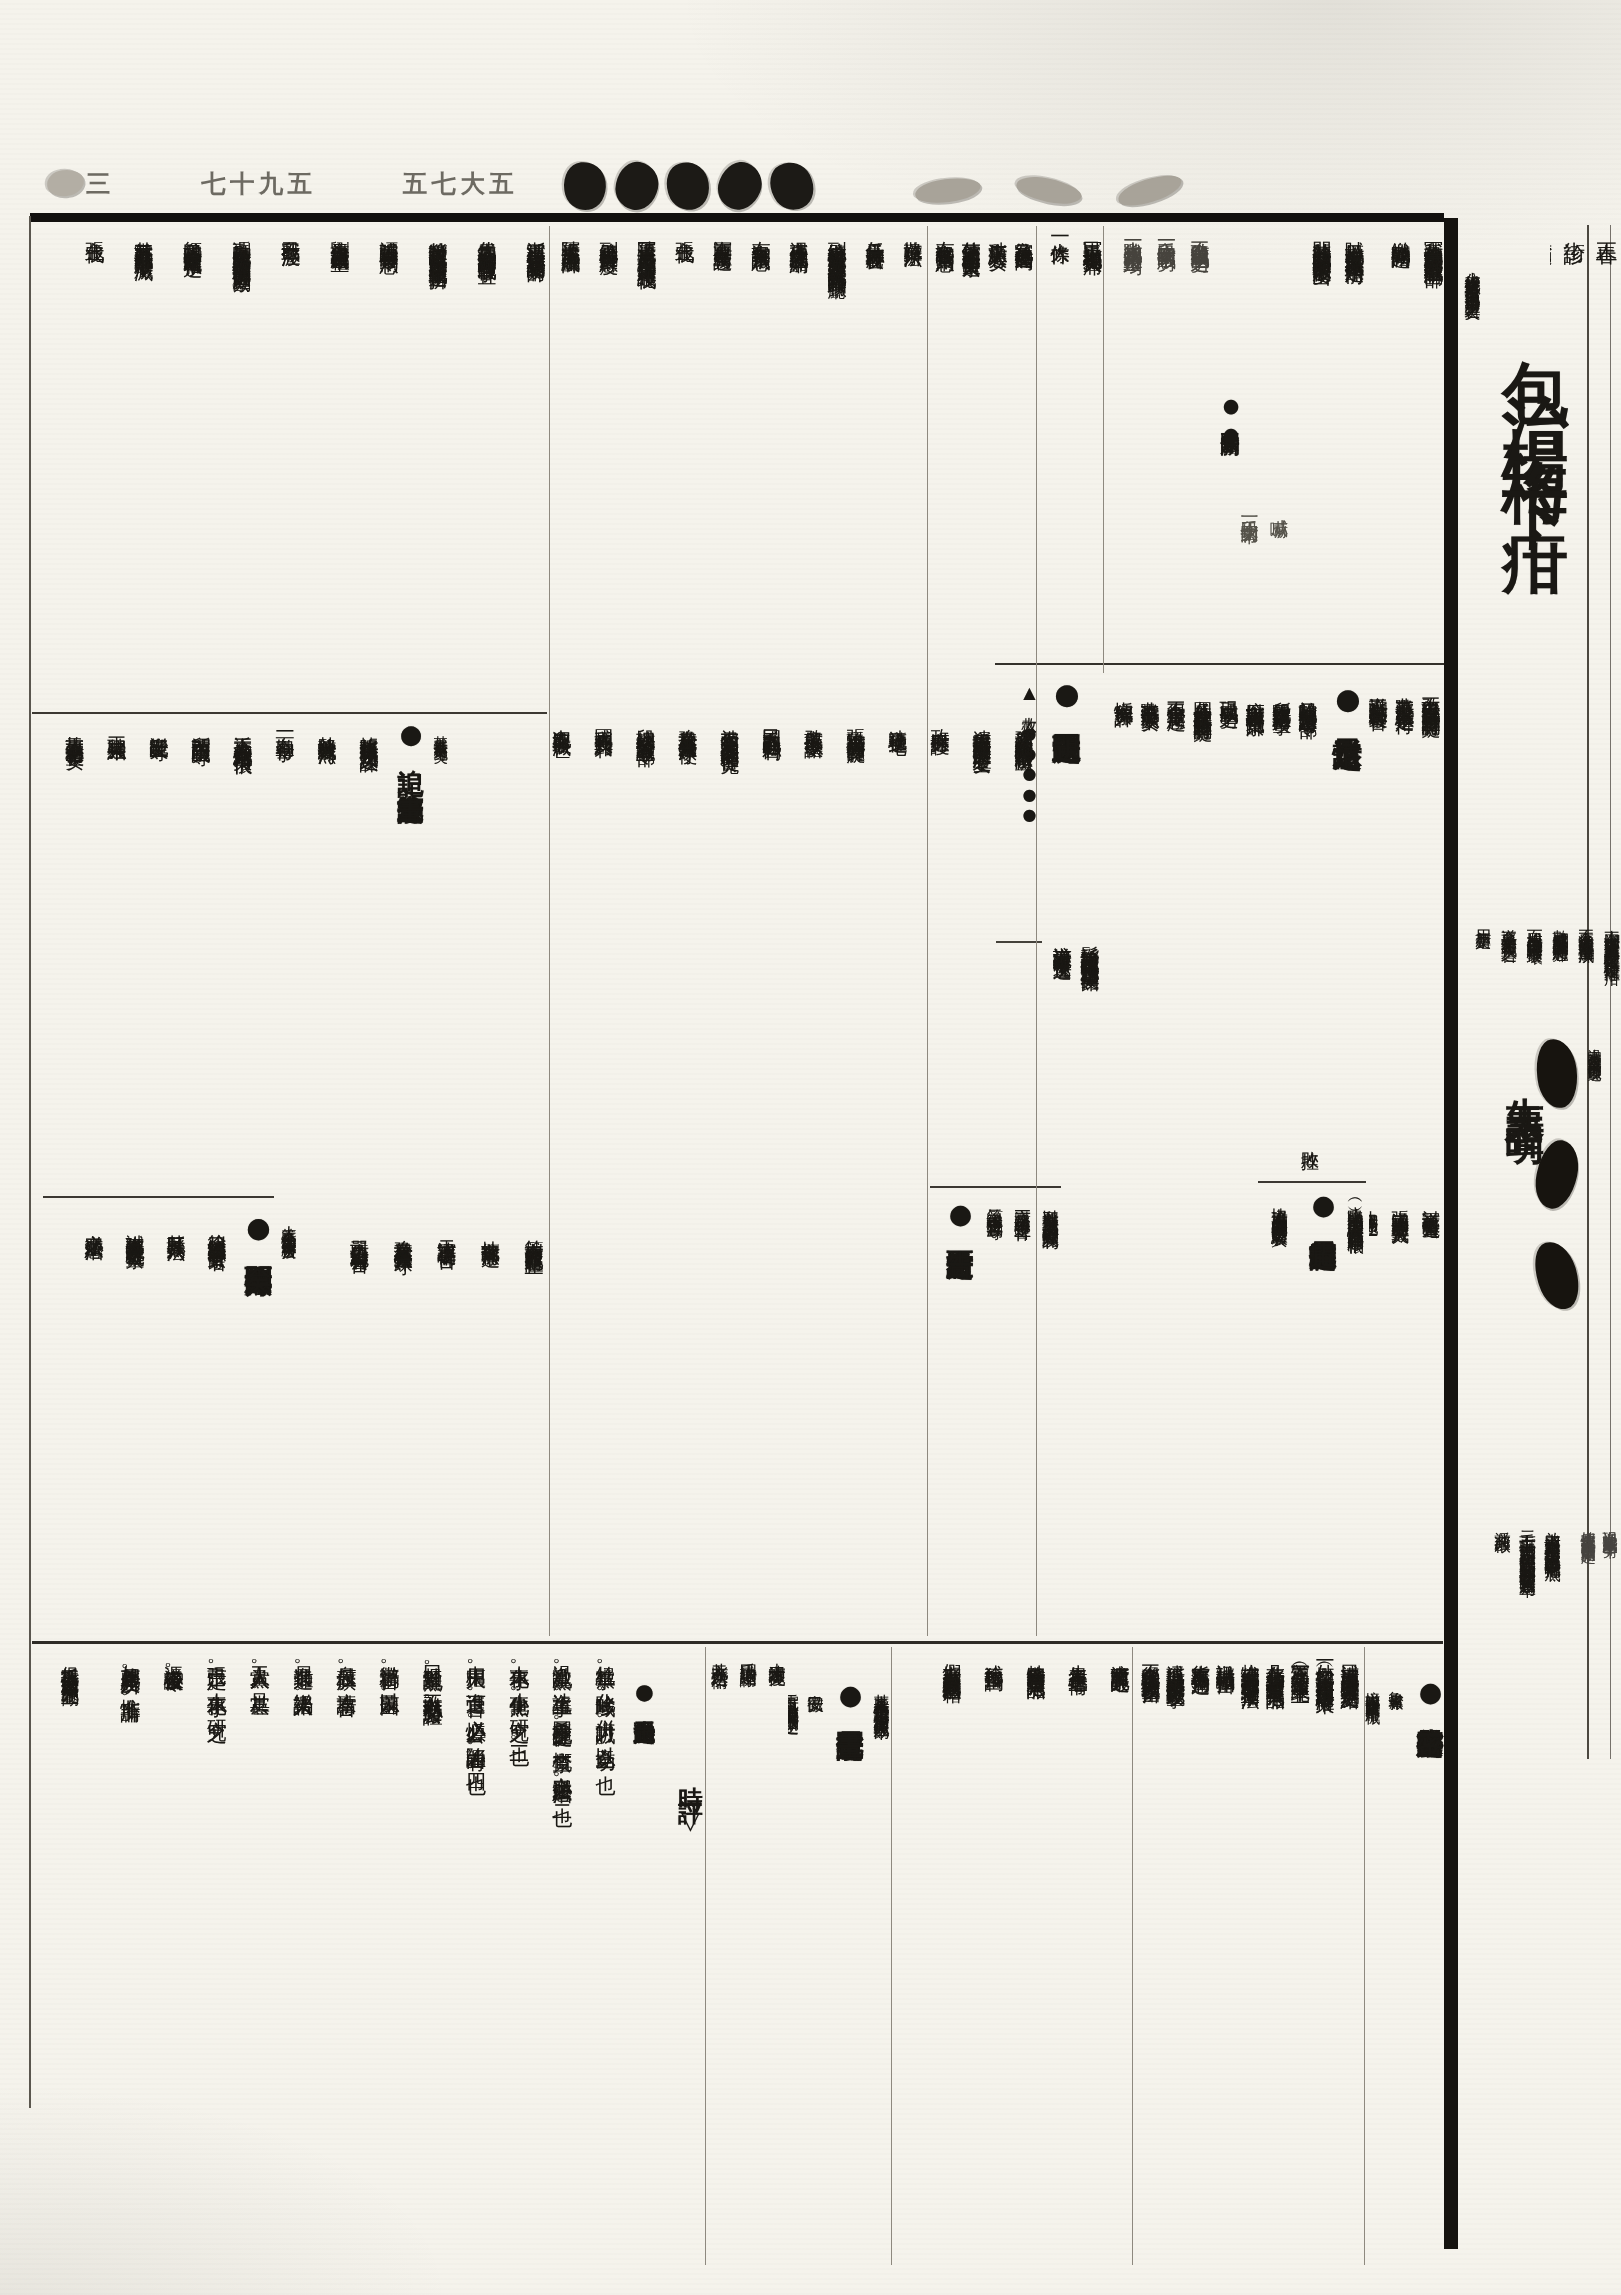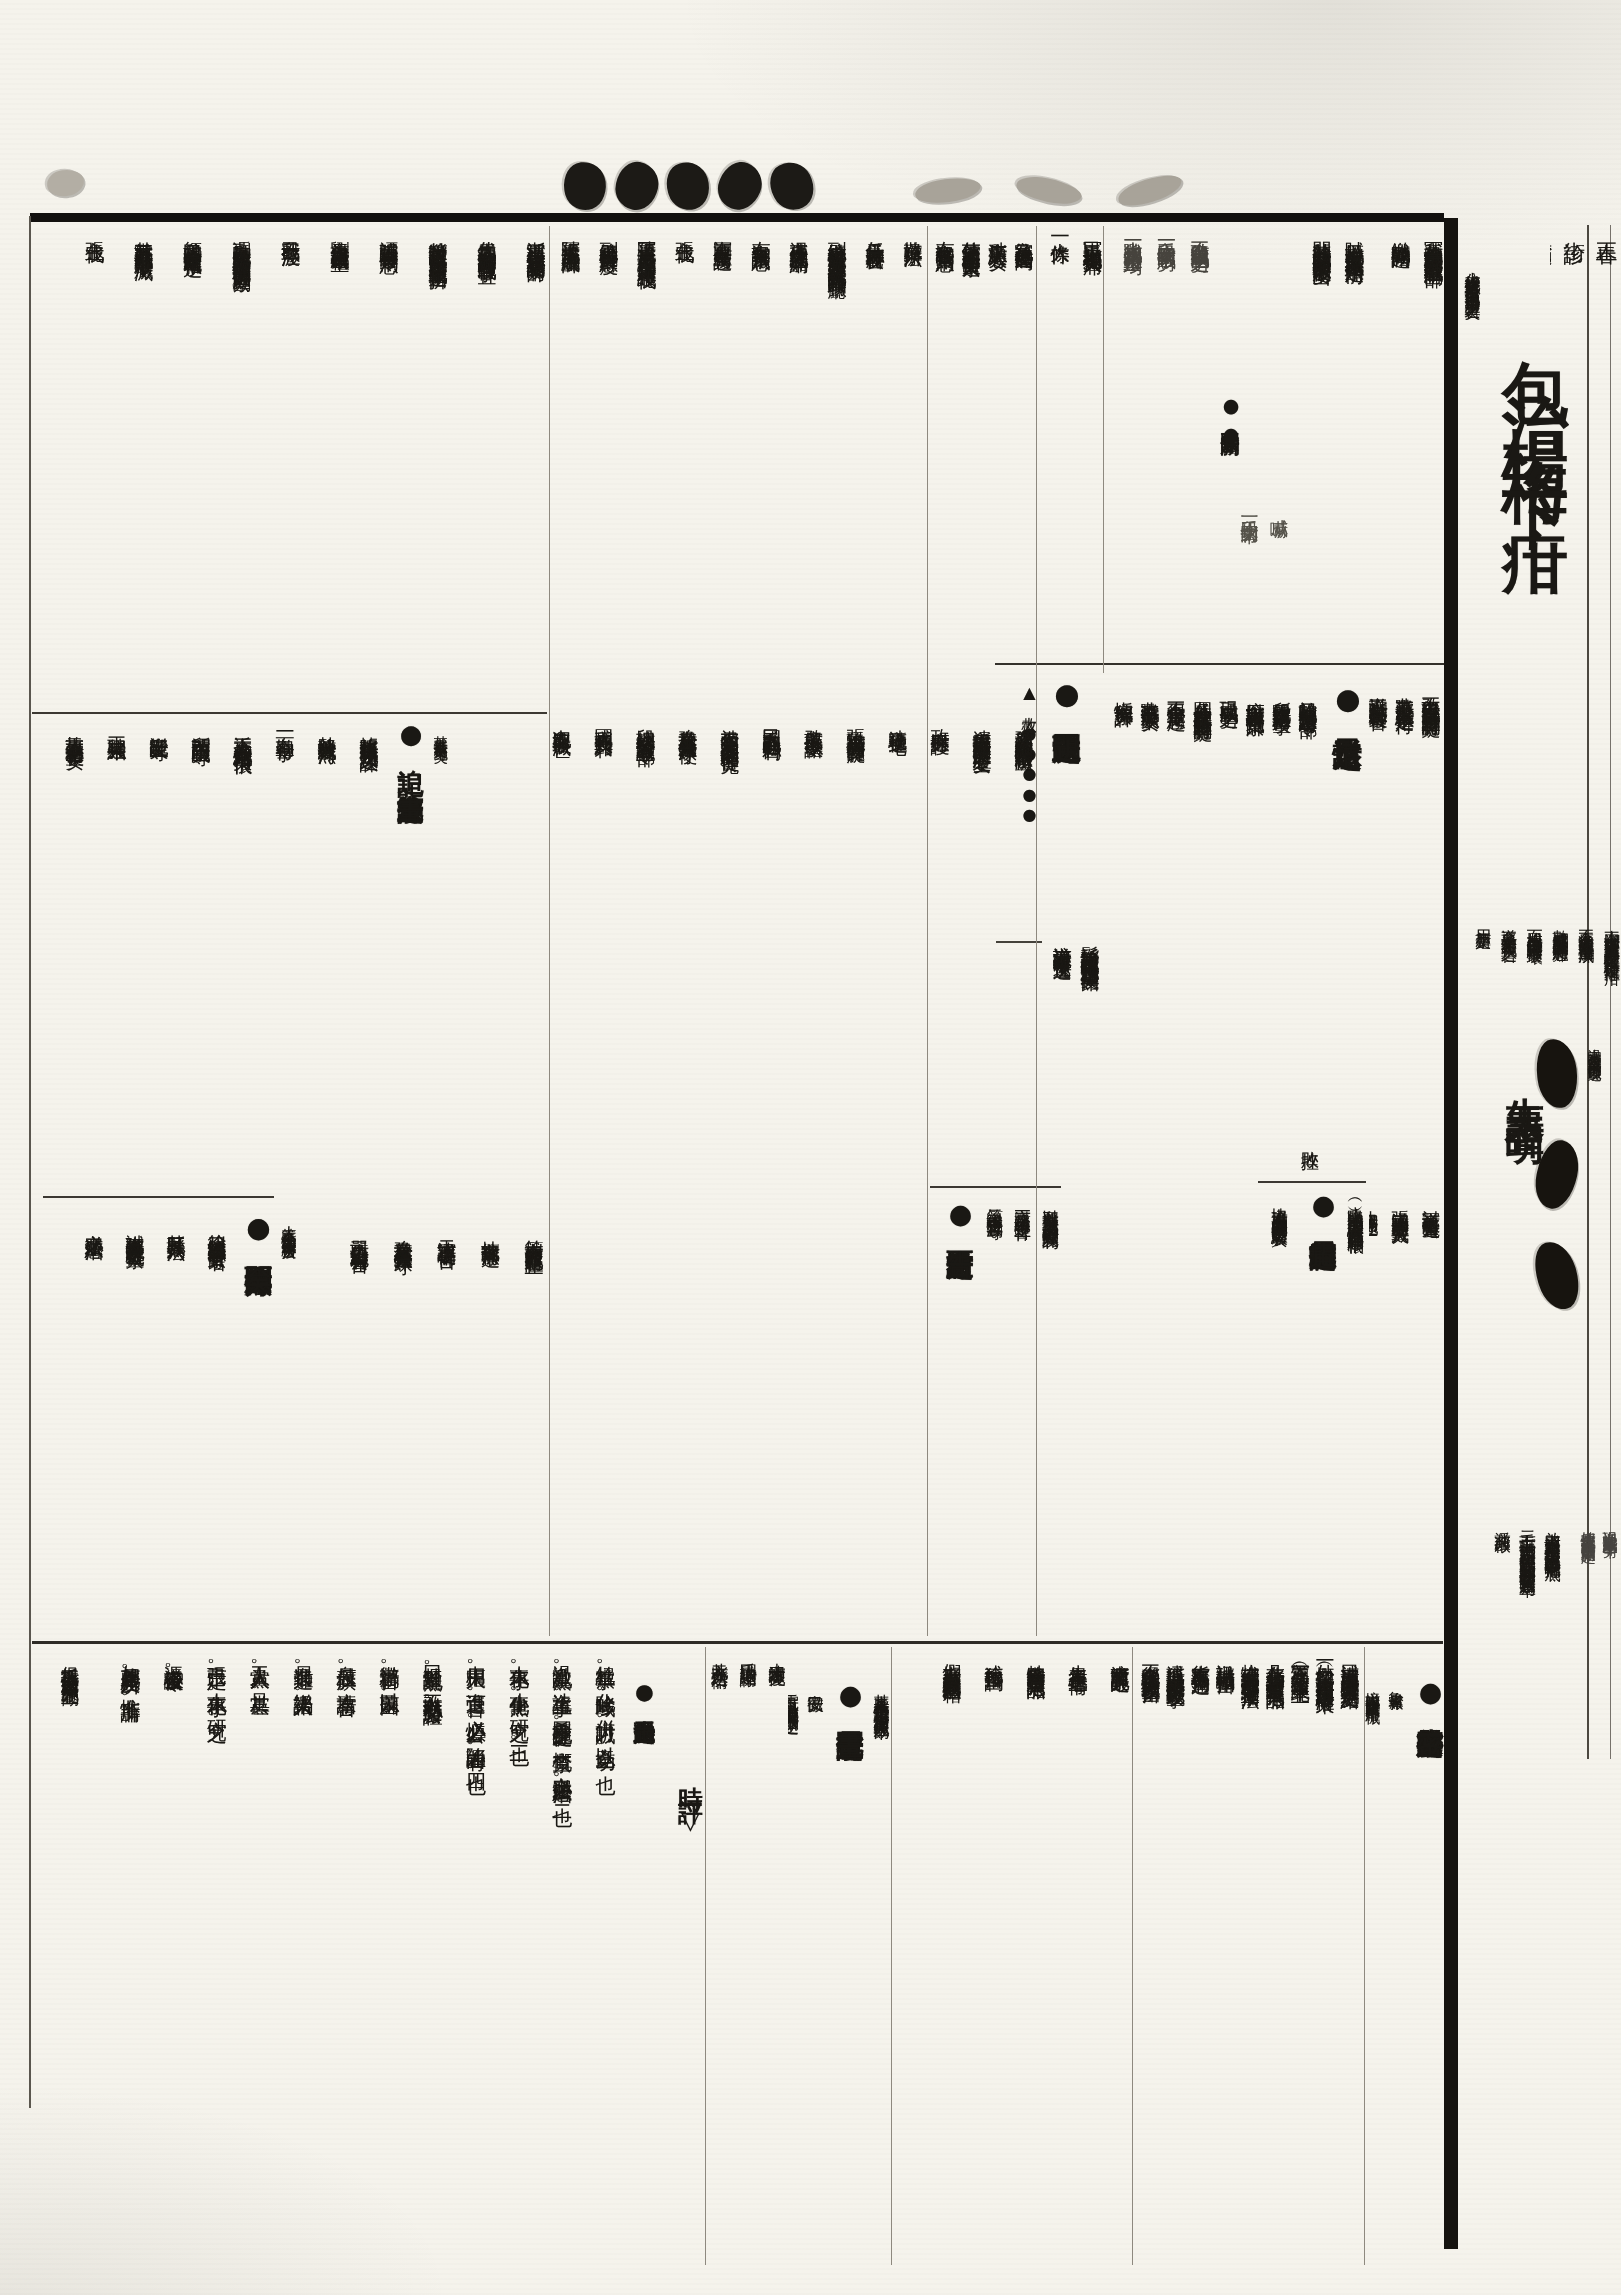--- a/index.html
+++ b/index.html
@@ -27,20 +27,21 @@
 </style>
 </head>
 <body>
 
 <div id="page">
     <div class="blk hline" style="left: 30px; top: 213px; width: 1414px; height: 9.4px; color: rgb(18, 16, 14); background: rgb(18, 16, 14);"></div>
     <div class="blk vline" style="left: 29px; top: 216px; width: 2.2px; height: 1892px; color: rgb(90, 86, 78); background: rgb(90, 86, 78);"></div>
     <div class="blk vline" style="left: 1444px; top: 218px; width: 14.4px; height: 2031px; color: rgb(21, 19, 15); background: rgb(21, 19, 15);"></div>
     <div class="blk vline" style="left: 1587px; top: 225px; width: 2.2px; height: 1534px; color: rgb(76, 72, 64); background: rgb(76, 72, 64);"></div>
     <div class="blk vline" style="left: 1610px; top: 225px; width: 1.4px; height: 1534px; color: rgb(118, 113, 106); background: rgb(118, 113, 106);"></div>
+    <div class="blk htext" style="left: 86px; top: 167px; width: 461px; height: 36px; font-size: 24.5px; color: rgb(109, 106, 98);">三　　　七十九五　　　五七大五</div>
     <div class="blk blobs dir-h" style="left: 559px; top: 153px; width: 259px; height: 66px; color: rgb(28, 26, 22);">
       <div class="blob" style="width: 42px; height: 48px; transform: rotate(-7deg);"></div>
       <div class="blob" style="width: 42px; height: 48px; transform: rotate(12deg);"></div>
       <div class="blob" style="width: 42px; height: 48px; transform: rotate(-17deg);"></div>
       <div class="blob" style="width: 42px; height: 48px; transform: rotate(22deg);"></div>
       <div class="blob" style="width: 42px; height: 48px; transform: rotate(-27deg);"></div>
     </div>
     <div class="blk blobs dir-h" style="left: 897px; top: 172px; width: 303px; height: 36px; color: rgb(168, 163, 153);">
       <div class="blob" style="width: 66px; height: 23px; transform: rotate(-7deg);"></div>
       <div class="blob" style="width: 66px; height: 23px; transform: rotate(12deg);"></div>

